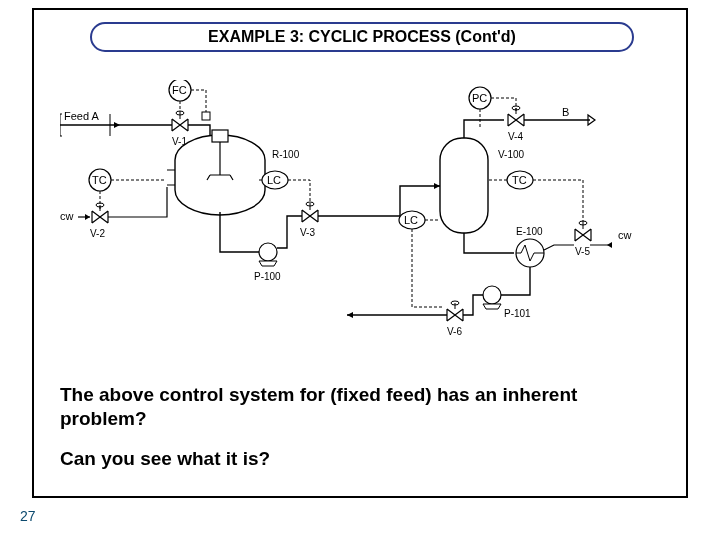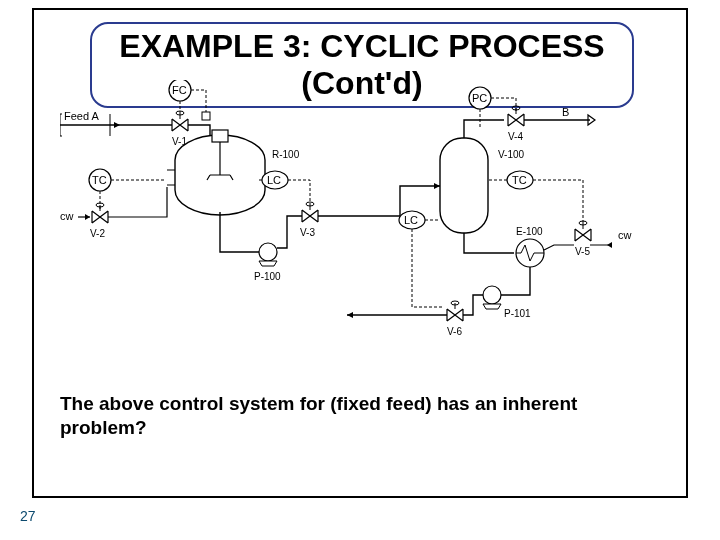--- a/index.html
+++ b/index.html
@@ -22,21 +22,21 @@
   }
   .title-box {
     position: absolute;
     left: 90px;
     top: 22px;
     width: 540px;
     border: 2px solid #2a3b8f;
     border-radius: 18px;
     padding: 4px 0;
     text-align: center;
-    font-size: 32px;
+    font-size: 16px;
     font-weight: bold;
     color: #000;
     background: #fff;
   }
   .diagram {
     position: absolute;
     left: 60px;
     top: 80px;
     width: 600px;
     height: 280px;
@@ -44,21 +44,21 @@
   .question-block {
     position: absolute;
     left: 60px;
     top: 378px;
     width: 600px;
     font-size: 19px;
     font-weight: bold;
     color: #000;
   }
   .question-block p {
-    margin: 14px 0 16px 0;
+    margin: 5px 0 16px 0;
     line-height: 1.25;
   }
   .page-num {
     position: absolute;
     left: 20px;
     top: 508px;
     font-family: Arial, sans-serif;
     font-size: 14px;
     color: #0c4a6e;
   }
@@ -225,15 +225,16 @@
     <path d="M0 -6 v-6 m-4 0 a4 2 0 1 0 8 0 a4 2 0 1 0 -8 0" stroke="#000" fill="none" stroke-width="1"></path>
     <text x="-8" y="20" class="small">V-6</text>
   </g>
 
   <path d="M387 235 h-100" stroke="#000" fill="none" stroke-width="1.4"></path>
   <polygon points="287,235 293,232 293,238" fill="#000"></polygon>
 </svg>
 
 <div class="question-block">
   <p>The above control system for (fixed feed) has an inherent problem?</p>
+  <p>Can you see what it is?</p>
 </div>
 
 <div class="page-num">27</div>
 
 </body></html>

